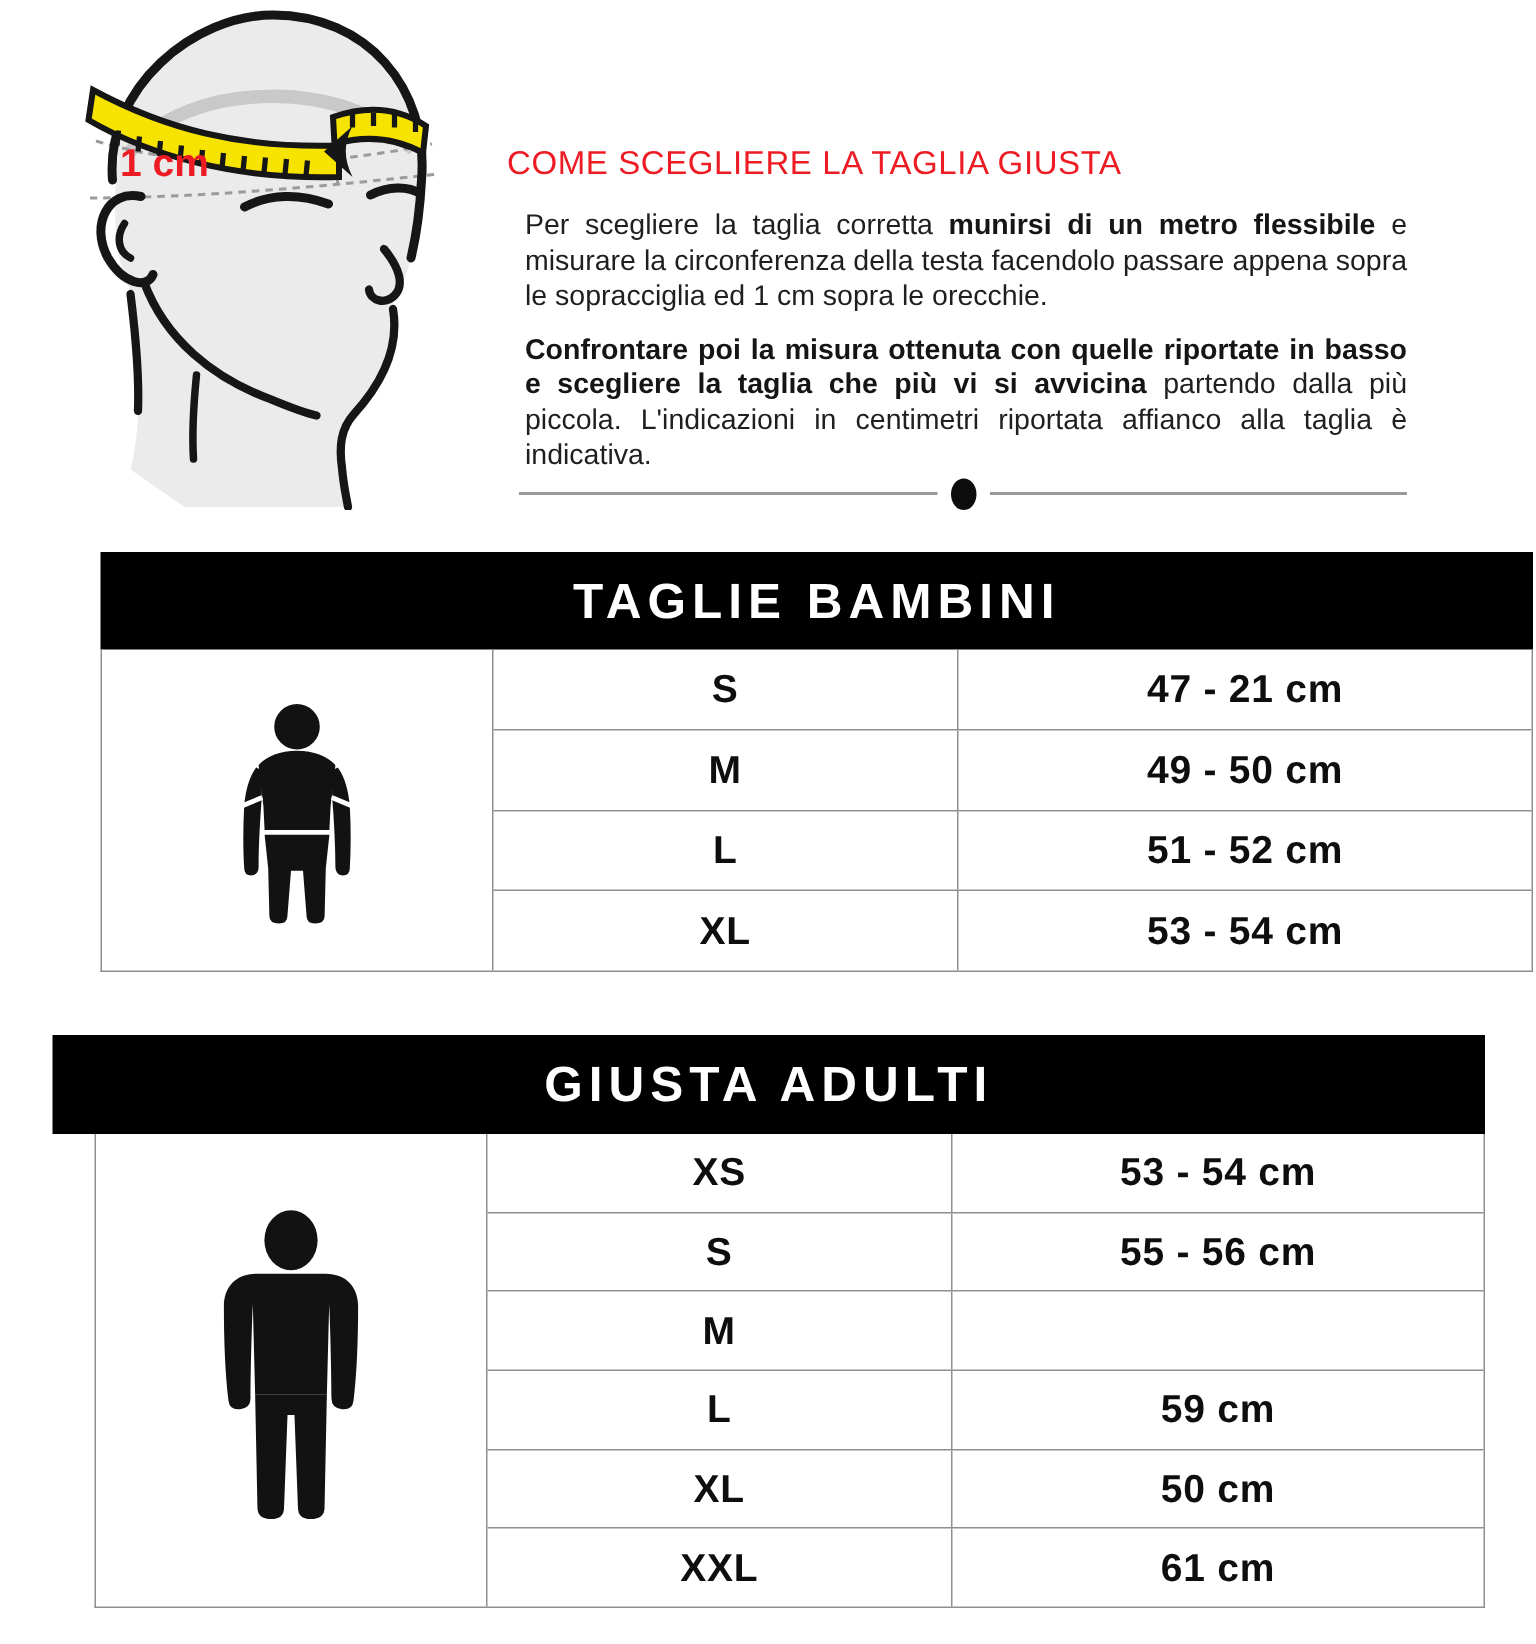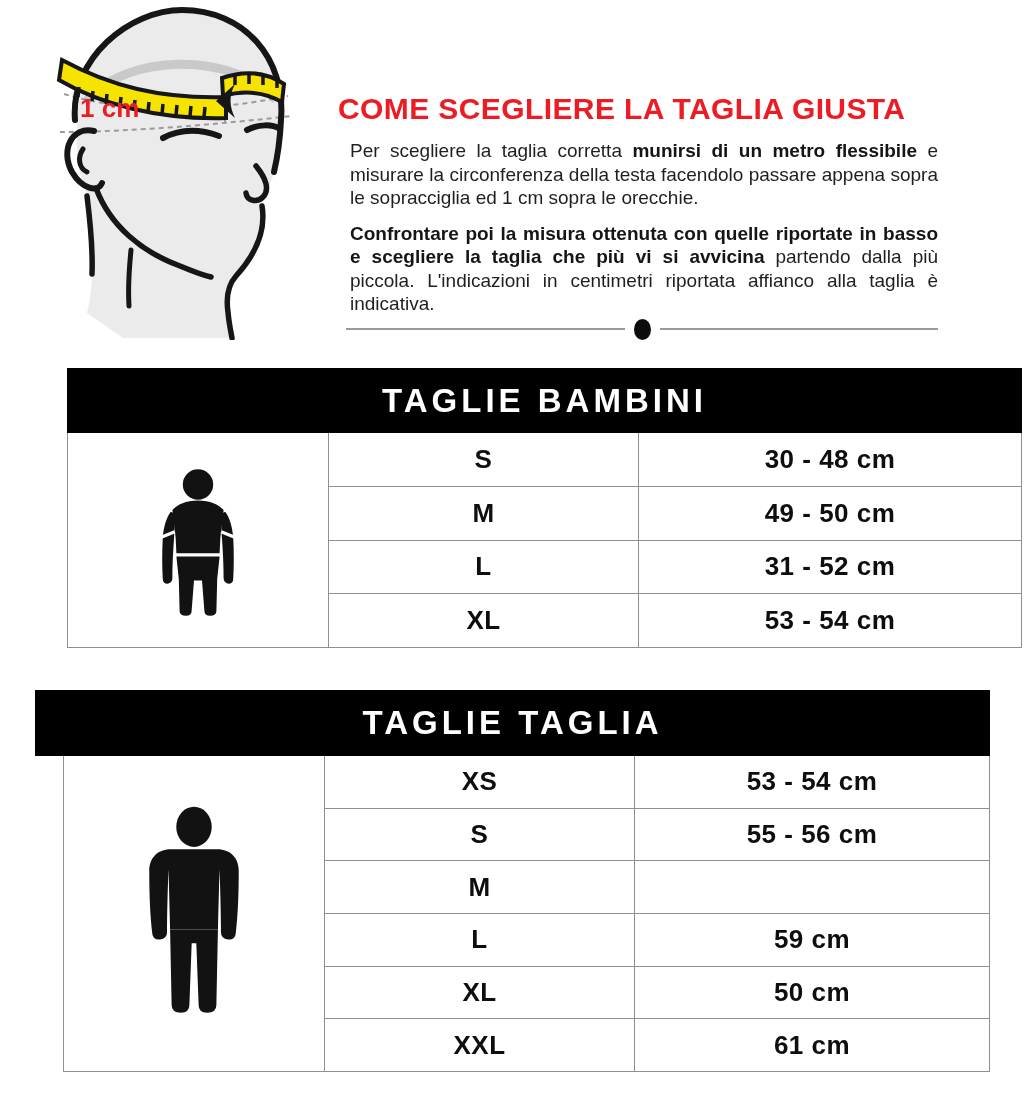--- a/index.html
+++ b/index.html
@@ -5,21 +5,21 @@
   html,body{margin:0;padding:0;background:#fff;}
   #page{
     position:relative;width:1024px;height:1096px;background:#fff;overflow:hidden;
     font-family:"Liberation Sans","DejaVu Sans",sans-serif;
     --accent:#ED1C24;--tape:#F7E300;--ink:#121212;--line:#8f8f8f;
   }
   
   #illustration{position:absolute;left:30px;top:0;width:300px;height:340px;}
   #intro-text{position:absolute;left:338px;top:92px;width:612px;}
   #guide-title{
-    margin:0;color:var(--accent);font-size:30px;font-weight:700;letter-spacing:.4px;
+    margin:0;color:var(--accent);font-size:22px;font-weight:400;letter-spacing:.4px;
     line-height:34px;white-space:nowrap;
   }
   .guide-par{
     margin:12px;color:#1f1f1f;font-size:19px;line-height:23.5px;text-align:justify;
     font-weight:400;
   }
   #par-wrap{margin-top:13px;}
   .guide-par .b{font-weight:700;color:#151515;}
   
   #divider{position:absolute;left:346px;top:318px;width:592px;height:22px;
@@ -138,40 +138,40 @@
           <path class="pict" d="M26,64 C20,72 17,84 16,96 C15,114 15,132 16,148 Q16,154 22,154 Q28,153 28,147 C28,130 29,112 30,98 C31,86 31,74 30,66 Z"></path>
           <path class="pict" d="M94,64 C100,72 103,84 104,96 C105,114 105,132 104,148 Q104,154 98,154 Q92,153 92,147 C92,130 91,112 90,98 C89,86 89,74 90,66 Z"></path>
           <path d="M14,96 L31,89" stroke="#fff" stroke-width="4"></path>
           <path d="M89,89 L106,96" stroke="#fff" stroke-width="4"></path>
           <path class="pict" d="M33,120 L87,120 L84,148 L83,188 Q83,194 75,194 Q68,194 68,188 L65,150 L55,150 L52,188 Q52,194 45,194 Q37,194 37,188 L36,148 Z"></path>
         </svg>
       </div>
       <div class="rows">
           <div class="trow">
             <div class="cell size">S</div>
-            <div class="cell val">30 - 48 cm</div>
+            <div class="cell val">47 - 21 cm</div>
           </div>
           <div class="trow">
             <div class="cell size">M</div>
             <div class="cell val">49 - 50 cm</div>
           </div>
           <div class="trow">
             <div class="cell size">L</div>
-            <div class="cell val">31 - 52 cm</div>
+            <div class="cell val">51 - 52 cm</div>
           </div>
           <div class="trow">
             <div class="cell size">XL</div>
             <div class="cell val">53 - 54 cm</div>
           </div>
         </div>
     </div>
   </section>
 
   <section class="size-table" id="table-adulti">
-    <div class="size-header">TAGLIE TAGLIA</div>
+    <div class="size-header">GIUSTA ADULTI</div>
     <div class="size-body">
       <div class="icon-cell">
         <svg width="108" height="272" viewBox="0 0 140 280">
           <ellipse class="pict" cx="70" cy="27" rx="23" ry="26"></ellipse>
           <path class="pict" d="M40,56 L100,56 C118,56 128,68 128,84 C128,112 127,142 124,166 Q123,174 114,173 Q105,172 105,164 C105,142 104,104 103,82 L101,160 L39,160 L37,82 C36,104 35,142 35,164 Q35,172 26,173 Q17,174 16,166 C13,142 12,112 12,84 C12,68 22,56 40,56 Z"></path>
           <path class="pict" d="M39,160 L101,160 L99,258 Q99,268 87,268 Q76,268 76,258 L73,178 L67,178 L64,258 Q64,268 53,268 Q41,268 41,258 Z"></path>
         </svg>
       </div>
       <div class="rows">
           <div class="trow">

